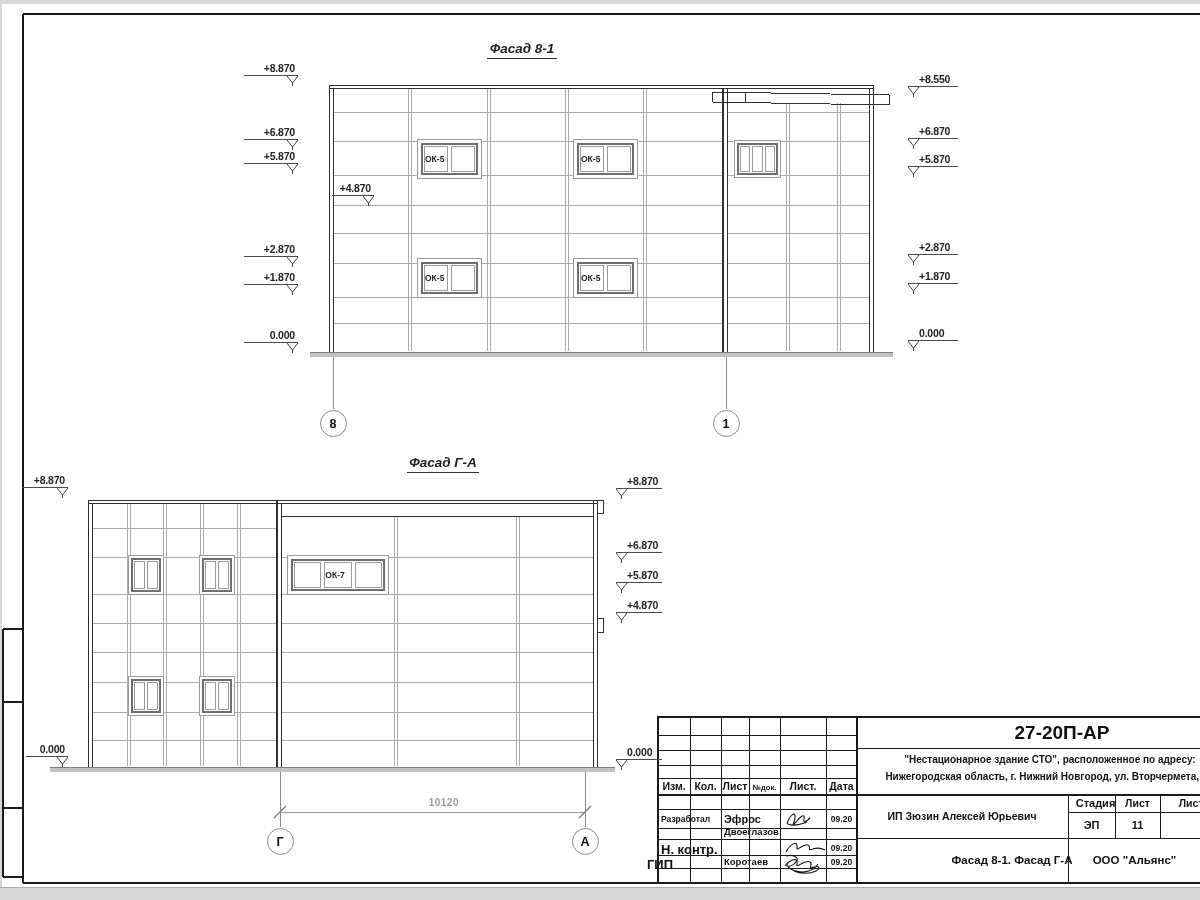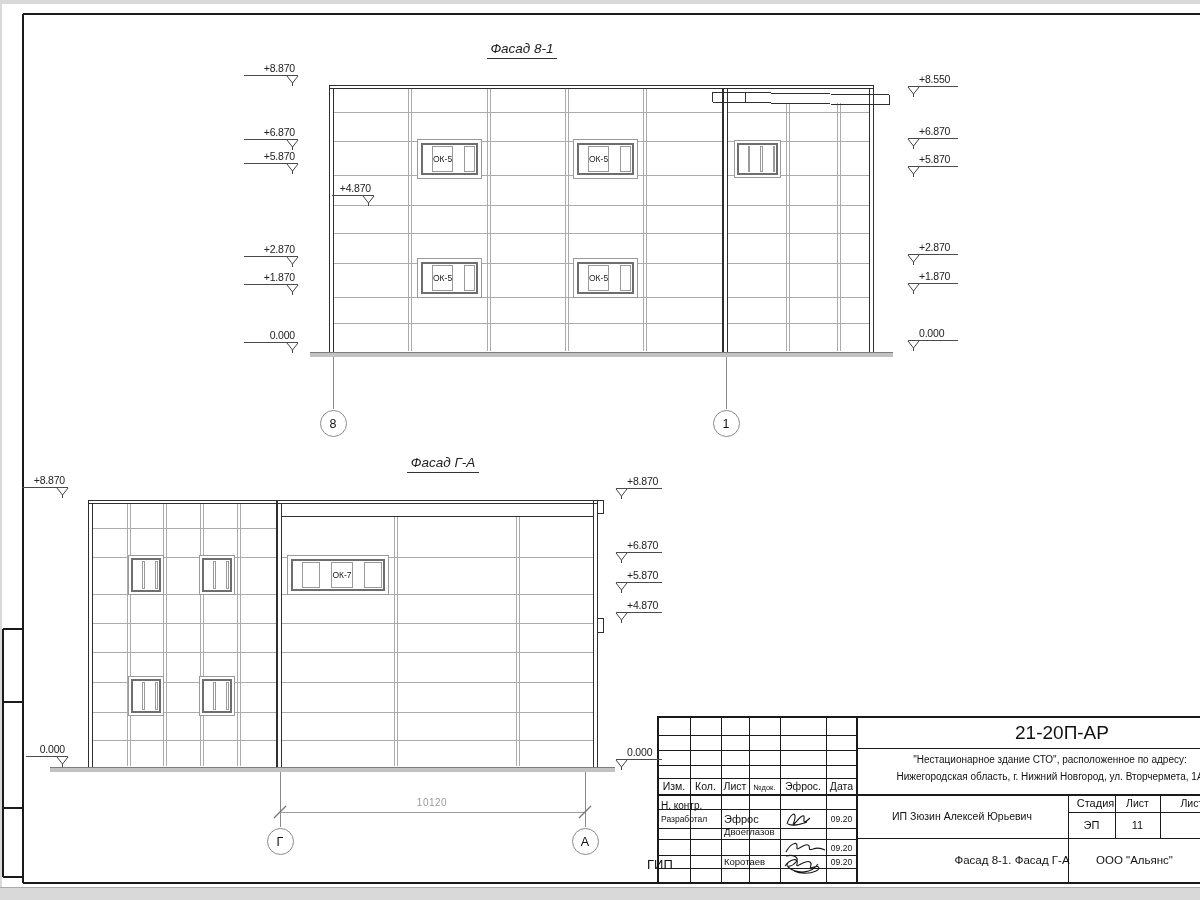--- a/index.html
+++ b/index.html
@@ -1,40 +1,40 @@
 <!DOCTYPE html>
 <html><head>
 <meta charset="utf-8">
 <style>
   html,body{margin:0;padding:0;background:#fff;}
   *{box-sizing:border-box;}
   .canvas{position:relative;width:1200px;height:900px;overflow:hidden;background:#fff;
-          font-family:"Liberation Sans","DejaVu Sans",sans-serif;color:#1a1a1a;}
+          font-family:"Liberation Sans","DejaVu Sans",sans-serif;color:#1a1a1a;font-weight:bold;}
   .strip{position:absolute;background:#d9d9d9;}
   svg.lines{position:absolute;left:0;top:0;}
   
   .ftitle{position:absolute;font-style:italic;font-size:13.5px;color:#222;
           border-bottom:1px solid #333;padding-bottom:2px;text-align:center;white-space:nowrap;}
   
   .elev{position:absolute;height:14px;border-bottom:1px solid #4a4a4a;}
   .elev .t{position:absolute;bottom:1px;font-size:10.5px;color:#222;white-space:nowrap;letter-spacing:-0.2px;}
   .elev .t.ar{right:3px;}
   .elev .t.al{left:11px;}
   .arr{position:absolute;bottom:-11px;width:13px;height:11px;}
   .arr.r{right:-1px;} .arr.l{left:-1px;}
   
   .bubble{position:absolute;width:27px;height:27px;border:1px solid #8a8a8a;border-radius:50%;
           background:#fff;text-align:center;line-height:26px;font-size:12.5px;color:#111;}
   
   .win{position:absolute;border:1px solid #9a9a9a;background:#fff;padding:3px;}
   .win-in{display:flex;gap:3px;height:100%;border:2px solid #6e6e6e;padding:1px;background:#fff;}
-  .pane{flex:1;border:1px solid #9a9a9a;position:relative;display:flex;align-items:center;justify-content:flex-start;margin-left:8px;}
+  .pane{flex:1;border:1px solid #9a9a9a;position:relative;display:flex;align-items:center;justify-content:flex-start;}
   .win-label{font-size:8.5px;color:#222;white-space:nowrap;}
   
-  .dimtext{position:absolute;font-size:10px;color:#9b9b9b;text-align:center;letter-spacing:0.5px;}
+  .dimtext{position:absolute;font-size:10px;color:#9b9b9b;text-align:right;letter-spacing:0.5px;}
   
   .tb{position:absolute;white-space:nowrap;color:#111;}
   .c{text-align:center;}
 </style>
 </head>
 <body>
 
 <div class="canvas">
 
   <div class="strip" style="left:0;top:0;width:1200px;height:4px"></div>
@@ -405,43 +405,43 @@
     </div>
 
   <div class="bubble" style="left:319.5px;top:409.5px">8</div>
   <div class="bubble" style="left:712.5px;top:409.5px">1</div>
   <div class="bubble" style="left:266.5px;top:827.5px">Г</div>
   <div class="bubble" style="left:571.5px;top:827.5px">А</div>
 
   <div class="dimtext" style="left:405px;top:797px;width:54px">10120</div>
 
   <div>
-    <div class="tb c" style="left:962px;top:722px;width:200px;font-size:19px">21-20П-АР</div>
+    <div class="tb c" style="left:962px;top:722px;width:200px;font-size:19px">27-20П-АР</div>
     <div class="tb c" style="left:880px;top:754px;width:340px;font-size:10px">"Нестационарное здание СТО", расположенное по адресу:</div>
     <div class="tb c" style="left:880px;top:771px;width:340px;font-size:10px">Нижегородская область, г. Нижний Новгород, ул. Вторчермета, 1А</div>
     <div class="tb c" style="left:862px;top:810px;width:200px;font-size:10.5px">ИП Зюзин Алексей Юрьевич</div>
     <div class="tb c" style="left:1072px;top:797px;width:47px;font-size:11px">Стадия</div>
     <div class="tb c" style="left:1115px;top:797px;width:45px;font-size:10.5px">Лист</div>
     <div class="tb c" style="left:1160px;top:797px;width:75px;font-size:10.5px">Листов</div>
     <div class="tb c" style="left:1068px;top:819px;width:47px;font-size:11px">ЭП</div>
     <div class="tb c" style="left:1115px;top:819px;width:45px;font-size:11px">11</div>
     <div class="tb c" style="left:912px;top:854px;width:200px;font-size:11.5px">Фасад 8-1. Фасад Г-А</div>
     <div class="tb c" style="left:1072px;top:854px;width:125px;font-size:11.5px">ООО "Альянс"</div>
 
     <div class="tb c" style="left:658px;top:780px;width:32px;font-size:10.5px">Изм.</div>
     <div class="tb c" style="left:690px;top:780px;width:31px;font-size:10.5px">Кол.</div>
     <div class="tb c" style="left:721px;top:780px;width:28px;font-size:10.5px">Лист</div>
     <div class="tb c" style="left:749px;top:783px;width:31px;font-size:7.5px">№док.</div>
-    <div class="tb c" style="left:780px;top:780px;width:46px;font-size:10.5px">Эфрос.</div>
+    <div class="tb c" style="left:780px;top:780px;width:46px;font-size:10.5px">Лист.</div>
     <div class="tb c" style="left:826px;top:780px;width:31px;font-size:10.5px">Дата</div>
 
     <div class="tb" style="left:661px;top:814px;font-size:8.5px">Разработал</div>
     <div class="tb" style="left:724px;top:813px;font-size:11px">Эфрос</div>
     <div class="tb c" style="left:826px;top:814px;width:31px;font-size:8.5px">09.20</div>
-    <div class="tb" style="left:661px;top:800px;font-size:10px">Н. контр.</div>
+    <div class="tb" style="left:661px;top:842px;font-size:13px">Н. контр.</div>
     <div class="tb" style="left:724px;top:826px;font-size:9.5px">Двоеглазов</div>
     <div class="tb c" style="left:826px;top:843px;width:31px;font-size:8.5px">09.20</div>
     <div class="tb" style="left:647px;top:857px;font-size:13px">ГИП</div>
     <div class="tb" style="left:724px;top:856px;font-size:9.5px">Коротаев</div>
     <div class="tb c" style="left:826px;top:857px;width:31px;font-size:8.5px">09.20</div>
   </div>
 
 </div>
 
 </body></html>

